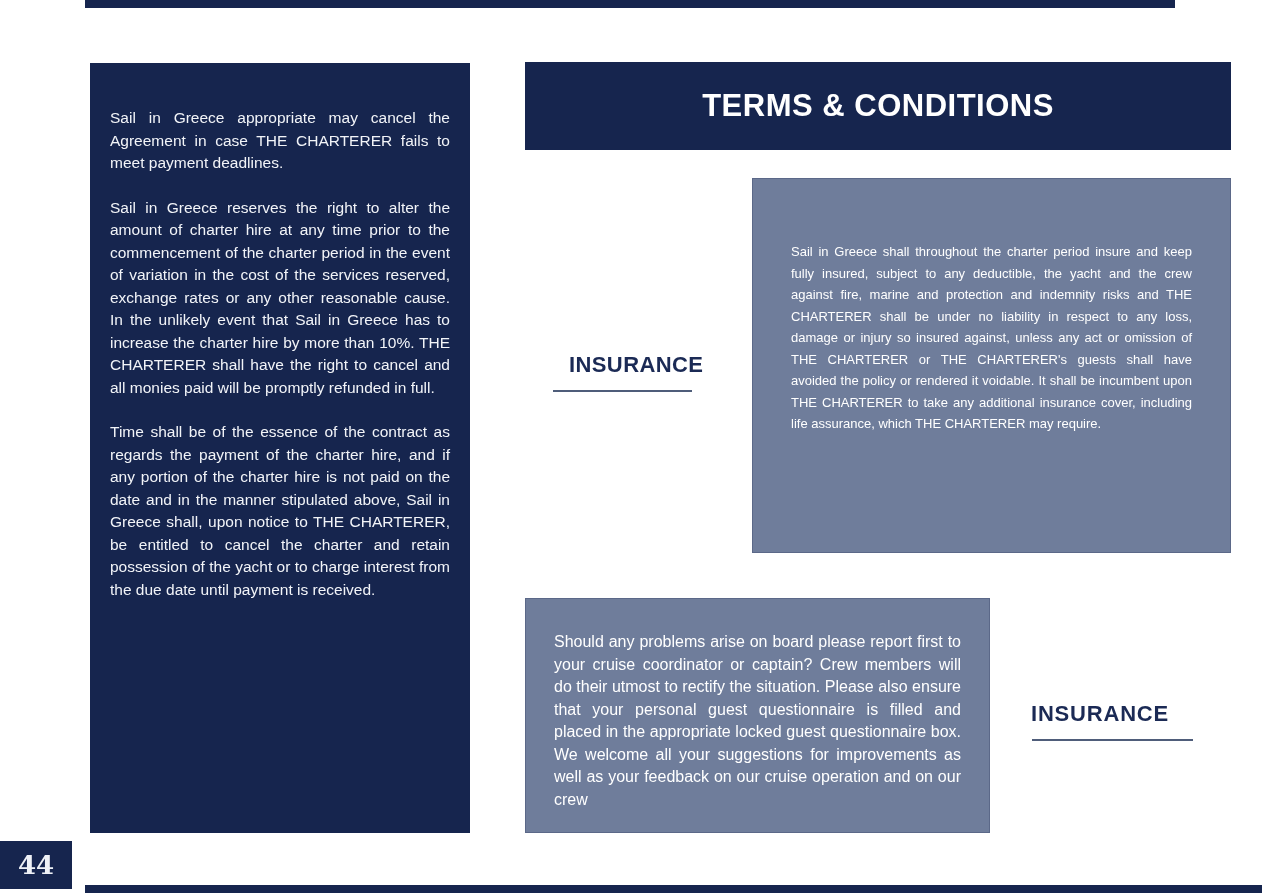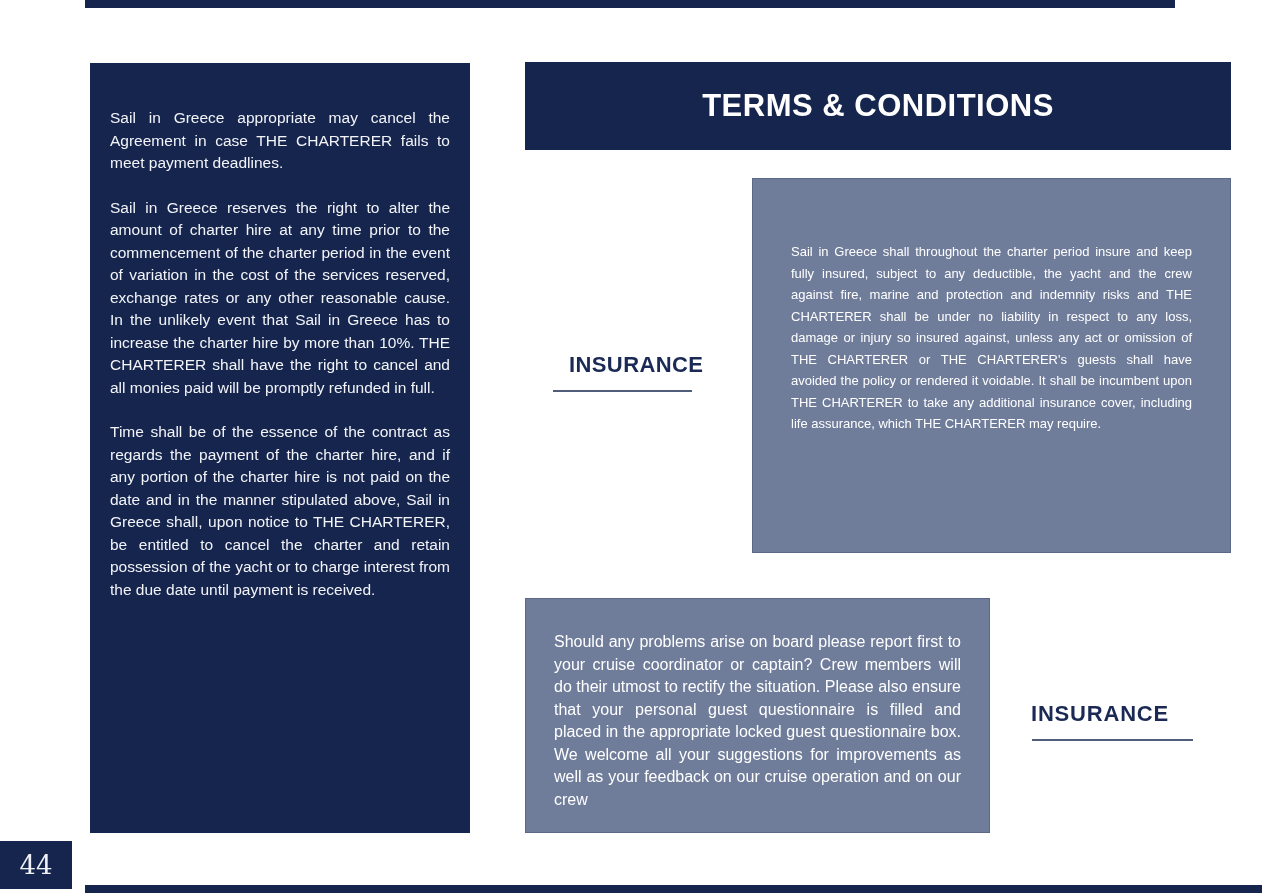--- a/index.html
+++ b/index.html
@@ -77,21 +77,21 @@
 
   .page-number-box{
     position:absolute;left:0;top:841px;width:72px;height:48px;
     background:var(--navy);
     display:flex;align-items:center;justify-content:center;
   }
   .page-number-box span{
     color:#eef1f6;
     font-family:"DejaVu Serif", serif;
     font-size:26px;
-    font-weight:normal;
+    font-weight:bold;
     text-align:center;
   }
 </style>
 </head>
 <body>
 
 <div class="page">
 
   <div class="bar top"></div>
 

